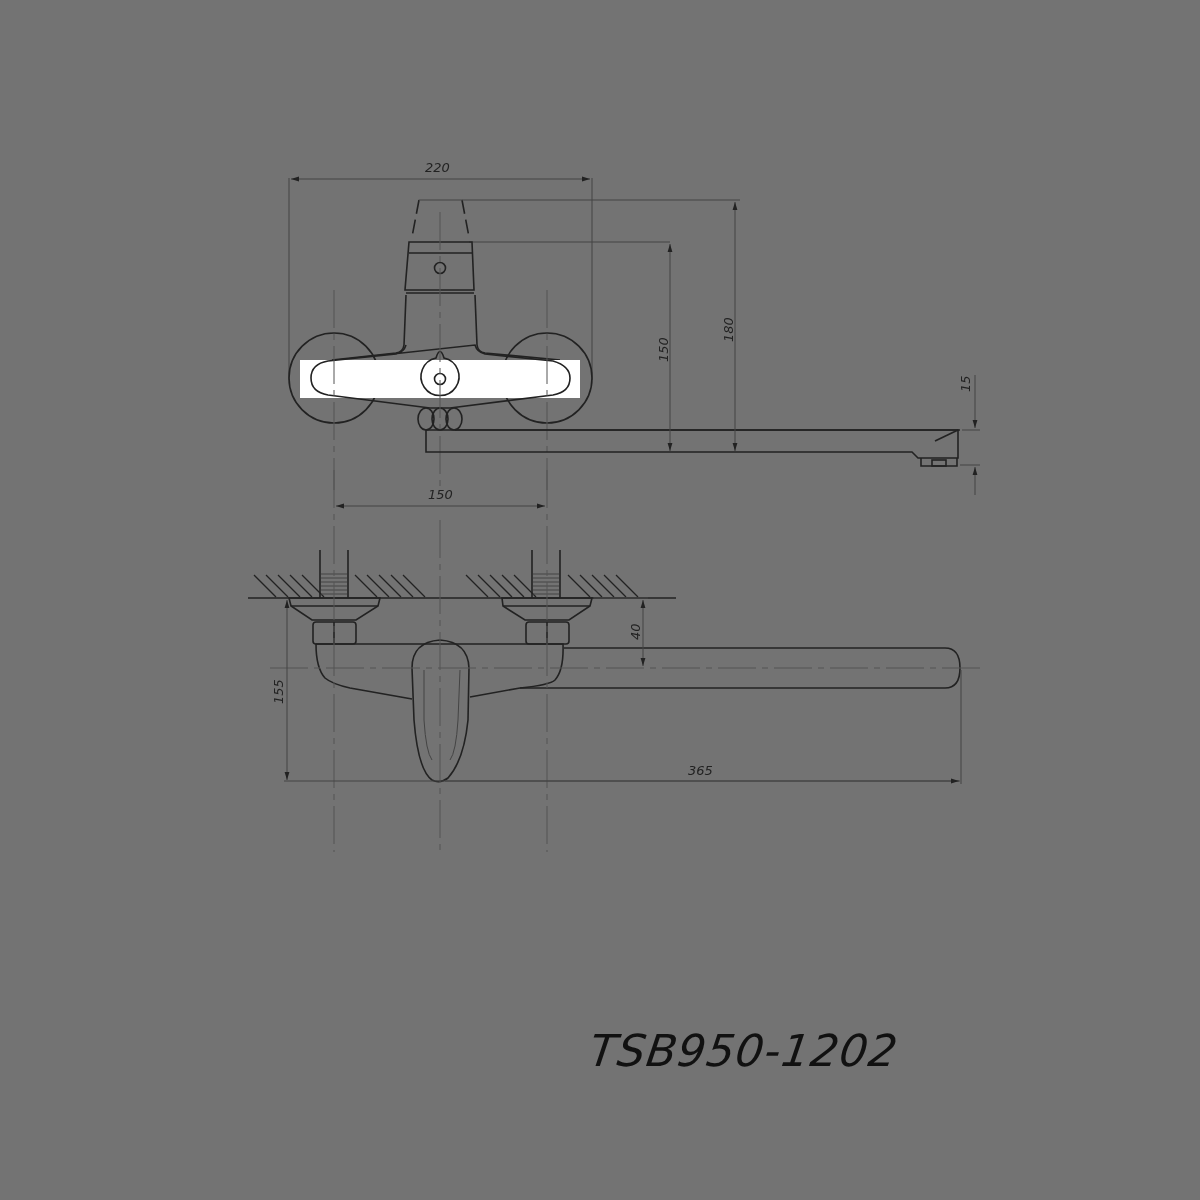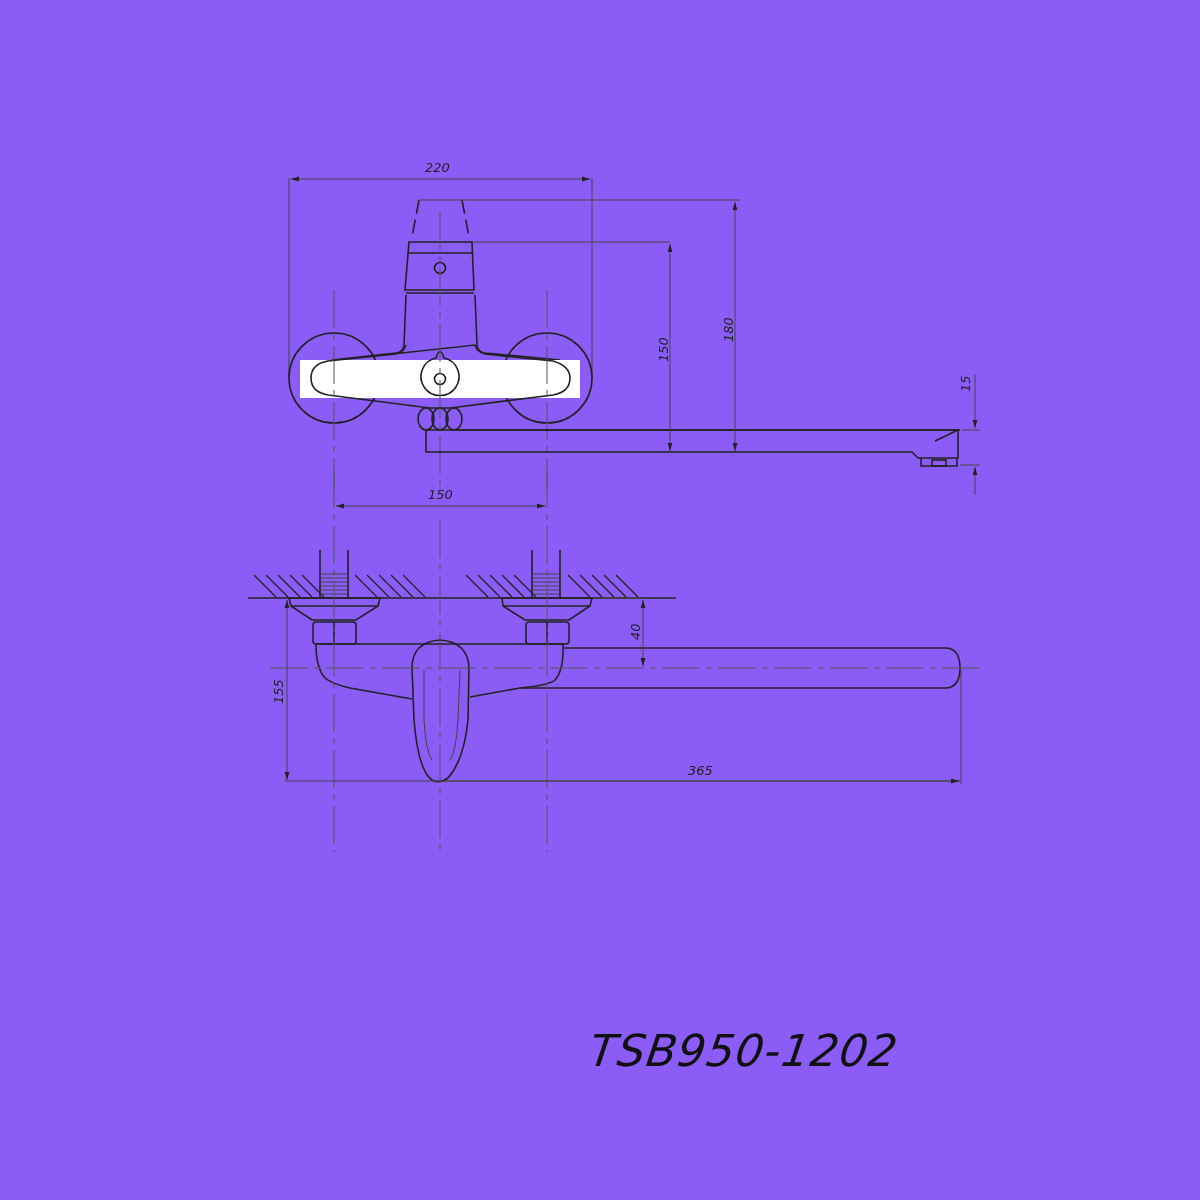--- a/index.html
+++ b/index.html
@@ -1,16 +1,16 @@
 <!DOCTYPE html>
 <html><head>
 <meta charset="utf-8">
 <style>
   html,body{margin:0;padding:0;background:#fff;}
-  #wrap{position:relative;width:1200px;height:1200px;background:#8b5cf6;overflow:hidden;}
+  #wrap{position:relative;width:1200px;height:1200px;background:#737373;overflow:hidden;}
   svg{position:absolute;left:0;top:0;}
   .dim-text{font-family:"DejaVu Sans",sans-serif;font-style:italic;font-size:13px;fill:#222;}
   .title{position:absolute;left:590px;top:1025px;font-family:"DejaVu Sans",sans-serif;font-style:italic;font-size:44px;color:#111;letter-spacing:1px;transform:skewX(-8deg);font-weight:normal;}
   .ln{stroke:#222;stroke-width:1.6;fill:none;}
   .thin{stroke:#444;stroke-width:1;fill:none;}
   .dash{stroke:#555;stroke-width:1;fill:none;stroke-dasharray:38 6 6 6;}
   .hatch{stroke:#222;stroke-width:1.3;}
 </style>
 </head>
 <body>

